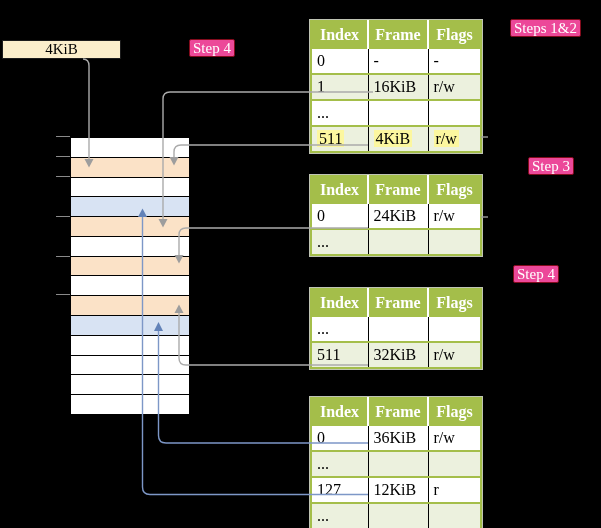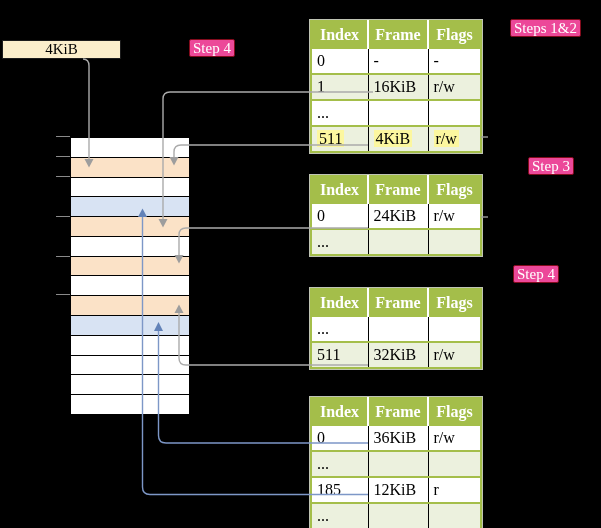--- a/index.html
+++ b/index.html
@@ -206,21 +206,21 @@
         <td>0</td>
         <td>36KiB</td>
         <td>r/w</td>
       </tr>
       <tr class="g">
         <td>...</td>
         <td></td>
         <td></td>
       </tr>
       <tr>
-        <td>185</td>
+        <td>127</td>
         <td>12KiB</td>
         <td>r</td>
       </tr>
       <tr class="g">
         <td>...</td>
         <td></td>
         <td></td>
       </tr>
     </tbody>
   </table>

